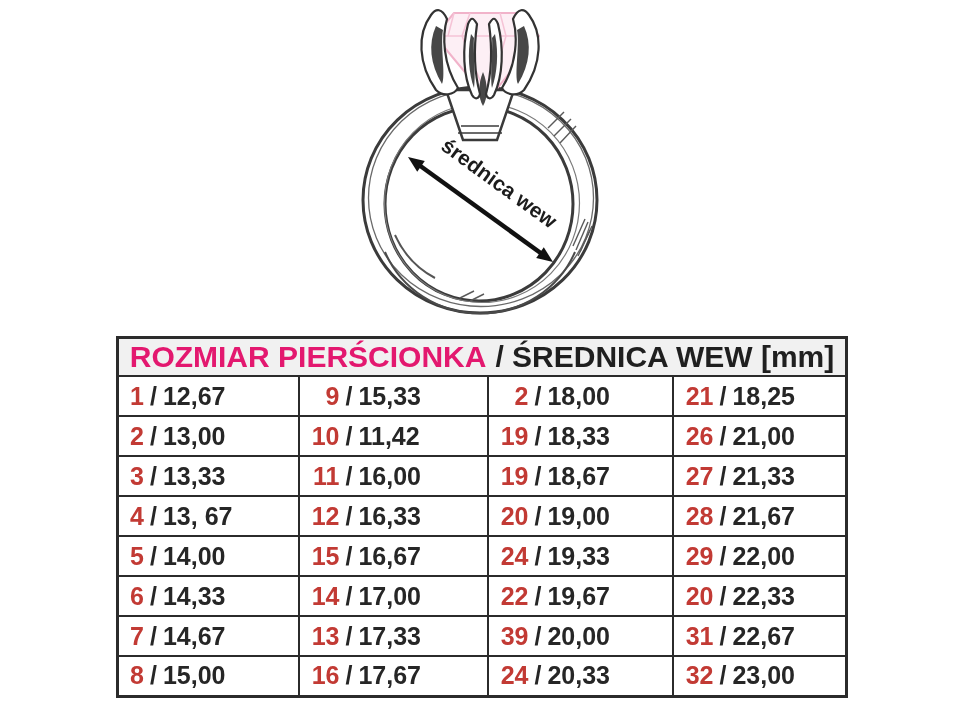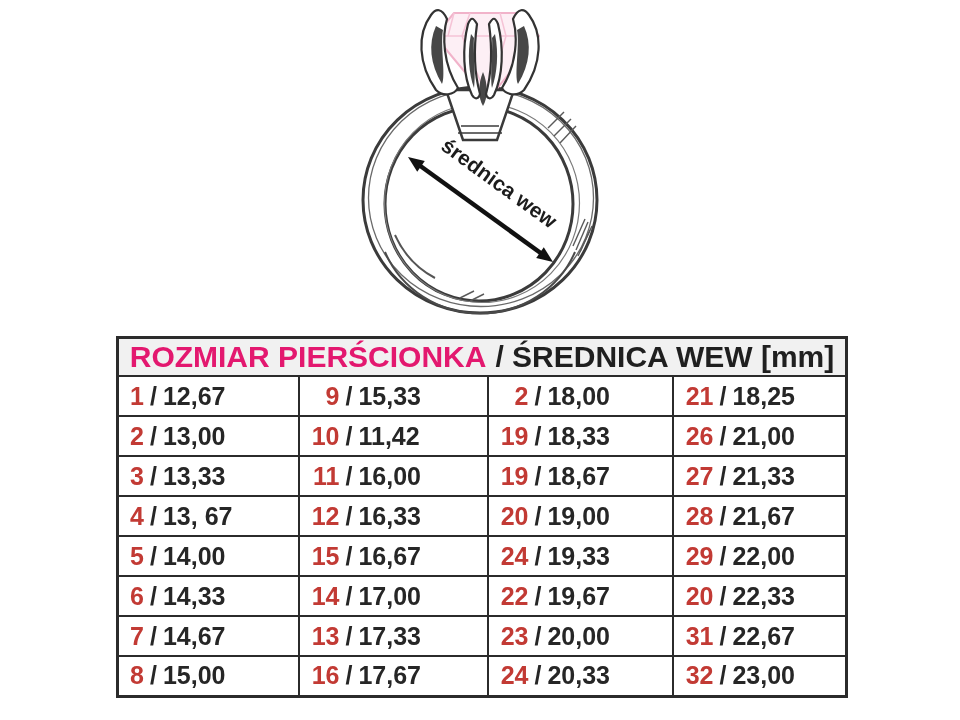--- a/index.html
+++ b/index.html
@@ -308,21 +308,21 @@
           </td>
         <td>
             <span class="cellwrap">
               <span class="num">13</span>
               <span class="sep">/</span>
               <span class="dia">17,33</span>
             </span>
           </td>
         <td>
             <span class="cellwrap">
-              <span class="num">23</span>
+              <span class="num">39</span>
               <span class="sep">/</span>
               <span class="dia">20,00</span>
             </span>
           </td>
         <td>
             <span class="cellwrap">
               <span class="num">31</span>
               <span class="sep">/</span>
               <span class="dia">22,67</span>
             </span>

